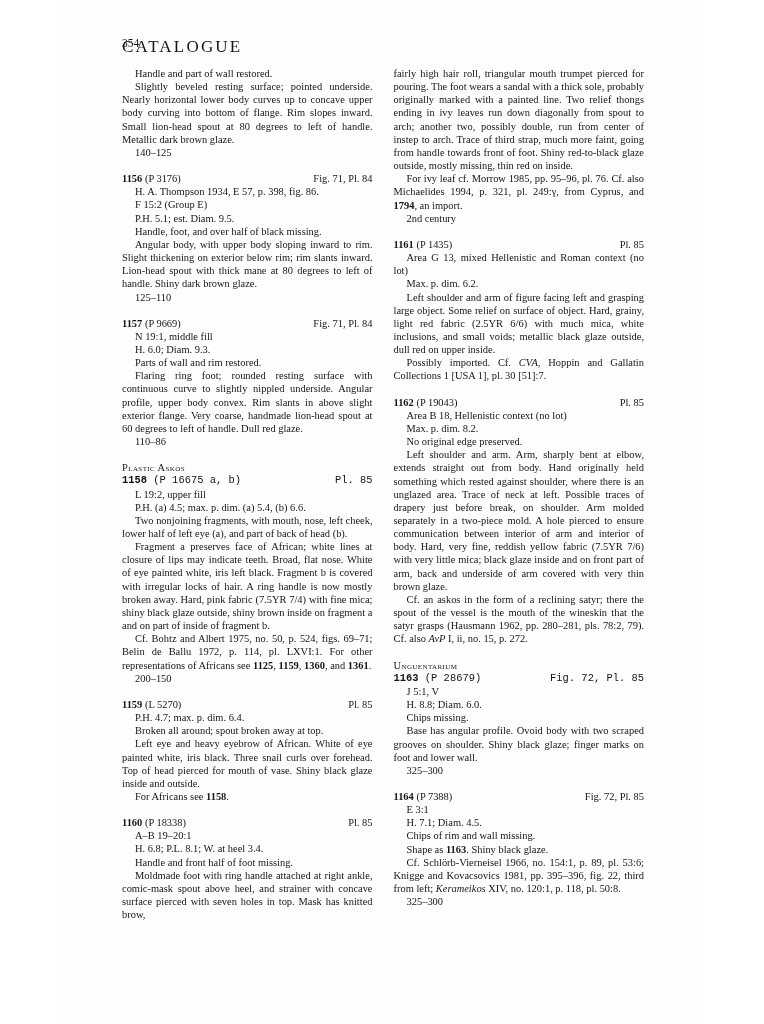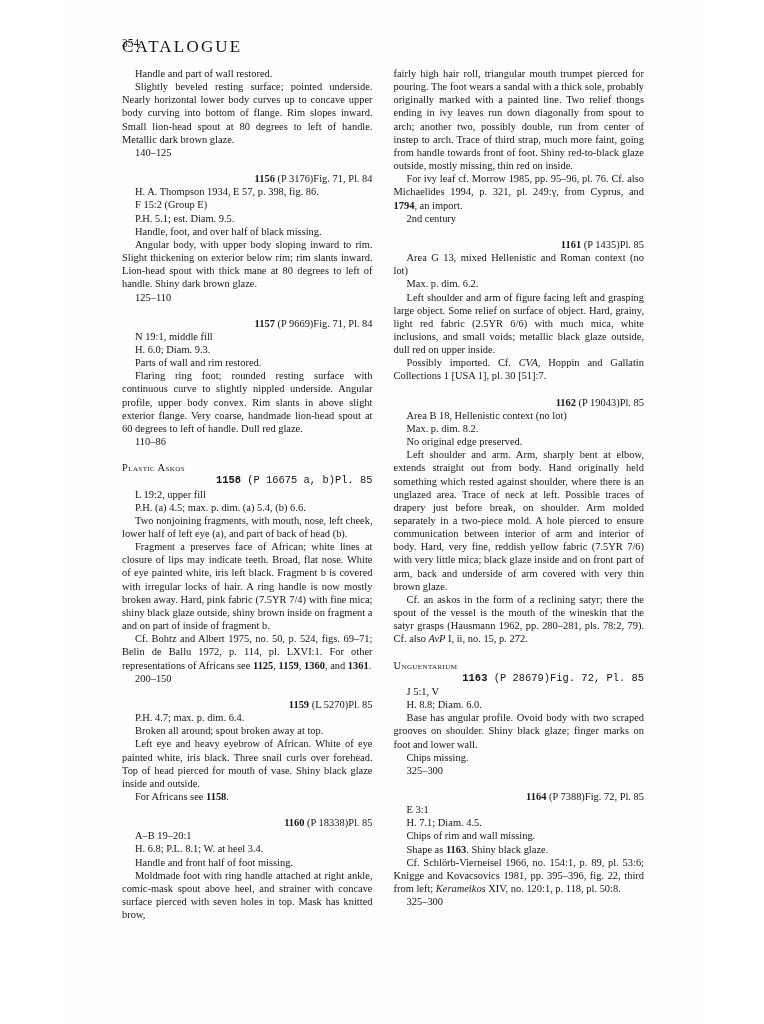--- a/index.html
+++ b/index.html
@@ -14,21 +14,21 @@
   .pagenum { position: absolute; left: 0; top: 0; font-size: 11.5px; }
   .running-title { text-align: left; font-size: 17px; letter-spacing: 2.2px; }
   .columns { position: absolute; top: 67px; left: 62px; right: 60px; display: flex; gap: 21px; }
   .col {
     flex: 1; min-width: 0;
     font-size: 10.45px; line-height: 13.15px;
     text-align: justify; hyphens: auto;
   }
   .col p { margin: 0; text-indent: 13px; }
   .col p.noindent { text-indent: 0; }
-  .entry-head { display: flex; justify-content: flex-end; margin-top: 13px; }
+  .entry-head { display: flex; justify-content: space-between; margin-top: 13px; }
   .entry-head b { font-weight: bold; }
   .section { margin-top: 13px; font-variant: small-caps; letter-spacing: 0.4px; }
   .section + .entry-head { margin-top: 0; font-family: Liberation Mono, monospace; }
   i { font-style: italic; margin-top: 48px; }
 </style>
 </head>
 <body>
 
 <div class="page">
   <div class="header">
@@ -108,22 +108,22 @@
         <p><span>No original edge preserved.</span></p>
         <p><span>Left shoulder and arm. Arm, sharply bent at elbow, extends straight out from body. Hand originally held something which rested against shoulder, where there is an unglazed area. Trace of neck at left. Possible traces of drapery just before break, on shoulder. Arm molded separately in a two-piece mold. A hole pierced to ensure communication between interior of arm and interior of body. Hard, very fine, reddish yellow fabric (7.5YR 7/6) with very little mica; black glaze inside and on front part of arm, back and underside of arm covered with very thin brown glaze.</span></p>
         <p><span>Cf. an askos in the form of a reclining satyr; there the spout of the vessel is the mouth of the wineskin that the satyr grasps (Hausmann 1962, pp. 280–281, pls. 78:2, 79). Cf. also </span><i>AvP</i><span> I, ii, no. 15, p. 272.</span></p>
         <div class="section">Unguentarium</div>
         <div class="entry-head">
           <span><b>1163</b> (P 28679)</span>
           <span>Fig. 72, Pl. 85</span>
         </div>
         <p><span>J 5:1, V</span></p>
         <p><span>H. 8.8; Diam. 6.0.</span></p>
+        <p><span>Chips missing.</span></p>
         <p><span>Base has angular profile. Ovoid body with two scraped grooves on shoulder. Shiny black glaze; finger marks on foot and lower wall.</span></p>
-        <p><span>Chips missing.</span></p>
         <p><span>325–300</span></p>
         <div class="entry-head">
           <span><b>1164</b> (P 7388)</span>
           <span>Fig. 72, Pl. 85</span>
         </div>
         <p><span>E 3:1</span></p>
         <p><span>H. 7.1; Diam. 4.5.</span></p>
         <p><span>Chips of rim and wall missing.</span></p>
         <p><span>Shape as </span><b>1163</b><span>. Shiny black glaze.</span></p>
         <p><span>Cf. Schlörb-Vierneisel 1966, no. 154:1, p. 89, pl. 53:6; Knigge and Kovacsovics 1981, pp. 395–396, fig. 22, third from left; </span><i>Kerameikos</i><span> XIV, no. 120:1, p. 118, pl. 50:8.</span></p>

